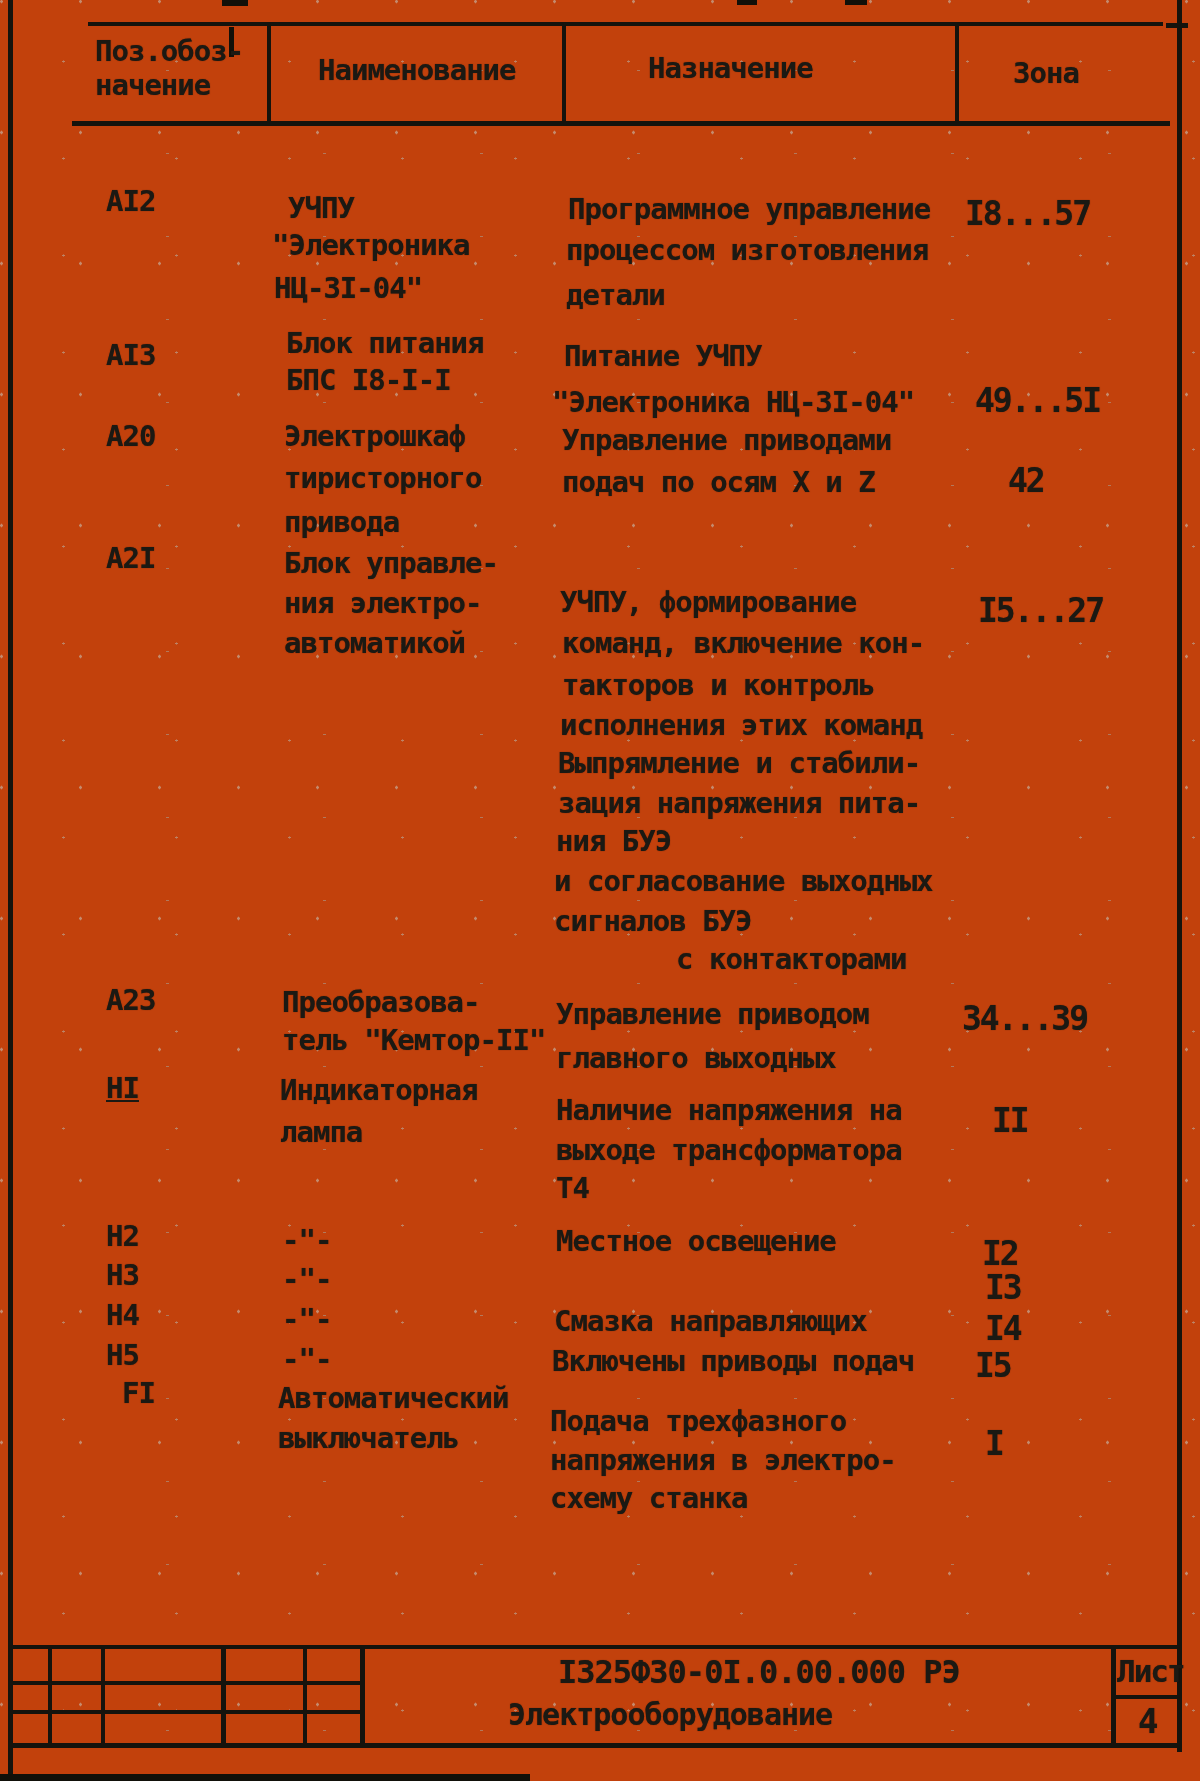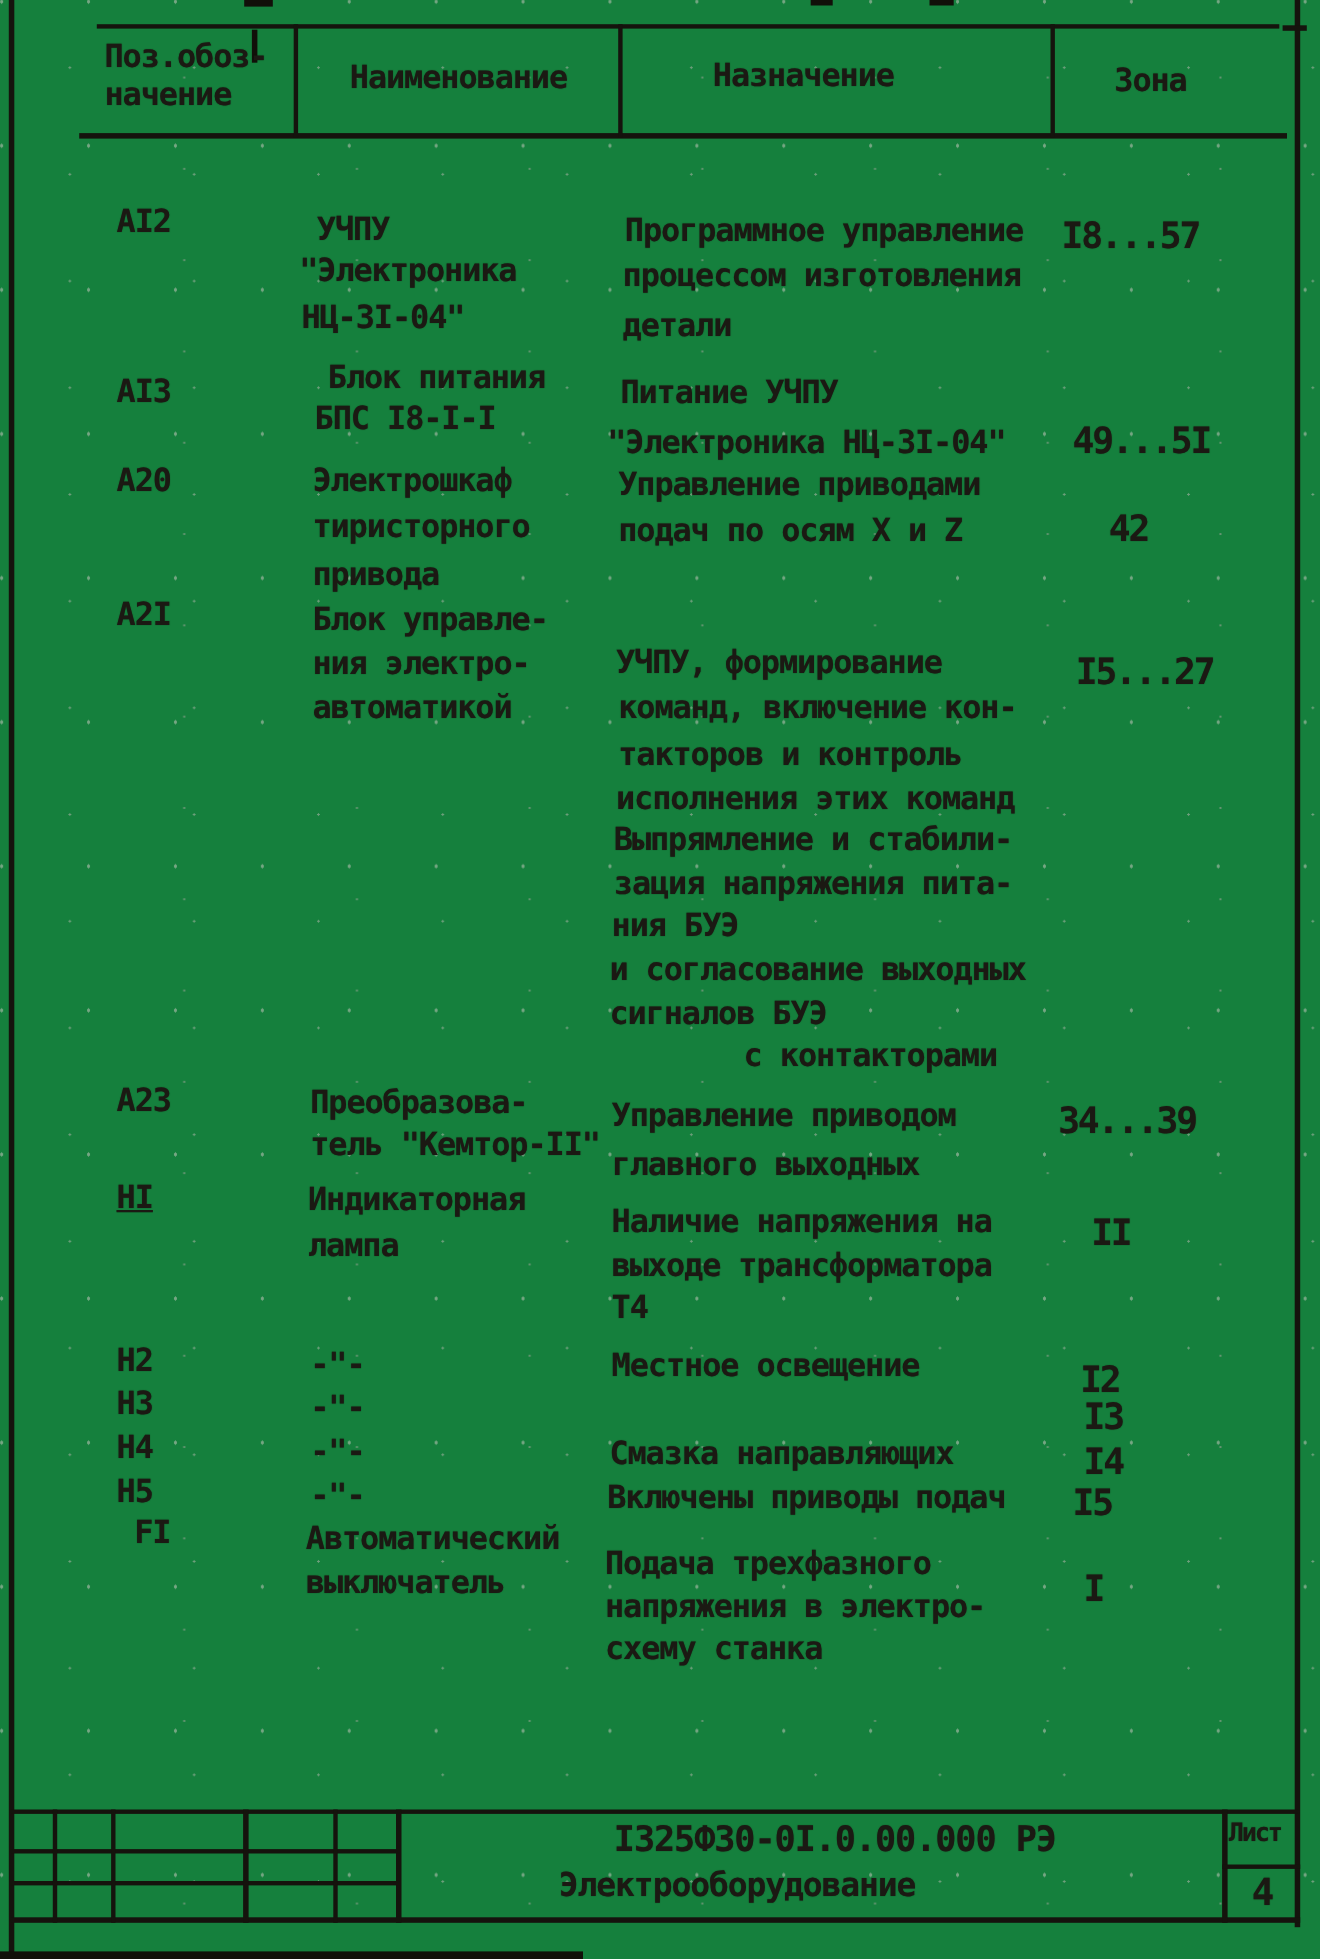--- a/index.html
+++ b/index.html
@@ -1,33 +1,33 @@
 <!DOCTYPE html>
 <html><head>
 <meta charset="utf-8">
 <style>
   html,body{margin:0;padding:0;}
   body{width:1200px;height:1781px;background:#e9eae6;overflow:hidden;}
-  .page{position:relative;width:1200px;height:1781px;background:#15803d;
+  .page{position:relative;width:1200px;height:1781px;background:#c2410c;
         font-family:"DejaVu Sans Mono","Liberation Mono",monospace;}
   
   .page::before{content:"";position:absolute;inset:0;pointer-events:none;opacity:.55;
     background-image:
       radial-gradient(#b9b9b0 1px, transparent 1.4px),
       radial-gradient(#c6c6bd 1px, transparent 1.3px),
       radial-gradient(#a8a89e 1px, transparent 1.5px);
     background-size:113px 97px, 79px 131px, 157px 83px;
     background-position:7px 13px, 41px 67px, 89px 29px;}
   .t{position:absolute;font-weight:700;font-size:29px;line-height:1;
      letter-spacing:-1px;color:#1b1913;white-space:pre;
      text-shadow:0 0 1px rgba(25,22,15,.65);}
   .zone{font-size:33px;letter-spacing:-2px;}
   .docnum{font-size:32px;letter-spacing:-1px;}
   .doctitle{font-size:30px;}
-  .sheetlbl{font-size:23px;letter-spacing:-2px;}
+  .sheetlbl{font-size:31px;letter-spacing:-2px;}
   .sheetnum{font-size:34px;}
   .line{position:absolute;background:#15130d;}
   .mark{position:absolute;background:#111009;}
 </style>
 </head>
 <body>
 
 <div class="page">
 
   <div class="line" style="left:8px;top:0;width:5px;height:1775px;"></div>
@@ -55,21 +55,21 @@
   <span class="t" style="left:106px;top:187px;">АI2</span>
   <span class="t" style="left:288px;top:194px;">УЧПУ</span>
   <span class="t" style="left:272px;top:231px;">"Электроника</span>
   <span class="t" style="left:274px;top:274px;">НЦ-3I-04"</span>
   <span class="t" style="left:568px;top:195px;">Программное управление</span>
   <span class="t" style="left:566px;top:236px;">процессом изготовления</span>
   <span class="t" style="left:566px;top:281px;">детали</span>
   <span class="t zone" style="left:965px;top:197px;">I8...57</span>
 
   <span class="t" style="left:106px;top:341px;">АI3</span>
-  <span class="t" style="left:298px;top:329px;">Блок питания</span>
+  <span class="t" style="left:286px;top:329px;">Блок питания</span>
   <span class="t" style="left:286px;top:366px;">БПС I8-I-I</span>
   <span class="t" style="left:564px;top:342px;">Питание УЧПУ</span>
   <span class="t" style="left:552px;top:388px;">"Электроника НЦ-3I-04"</span>
   <span class="t zone" style="left:975px;top:384px;">49...5I</span>
 
   <span class="t" style="left:106px;top:422px;">А20</span>
   <span class="t" style="left:284px;top:422px;">Электрошкаф</span>
   <span class="t" style="left:284px;top:464px;">тиристорного</span>
   <span class="t" style="left:284px;top:508px;">привода</span>
   <span class="t" style="left:562px;top:426px;">Управление приводами</span>

